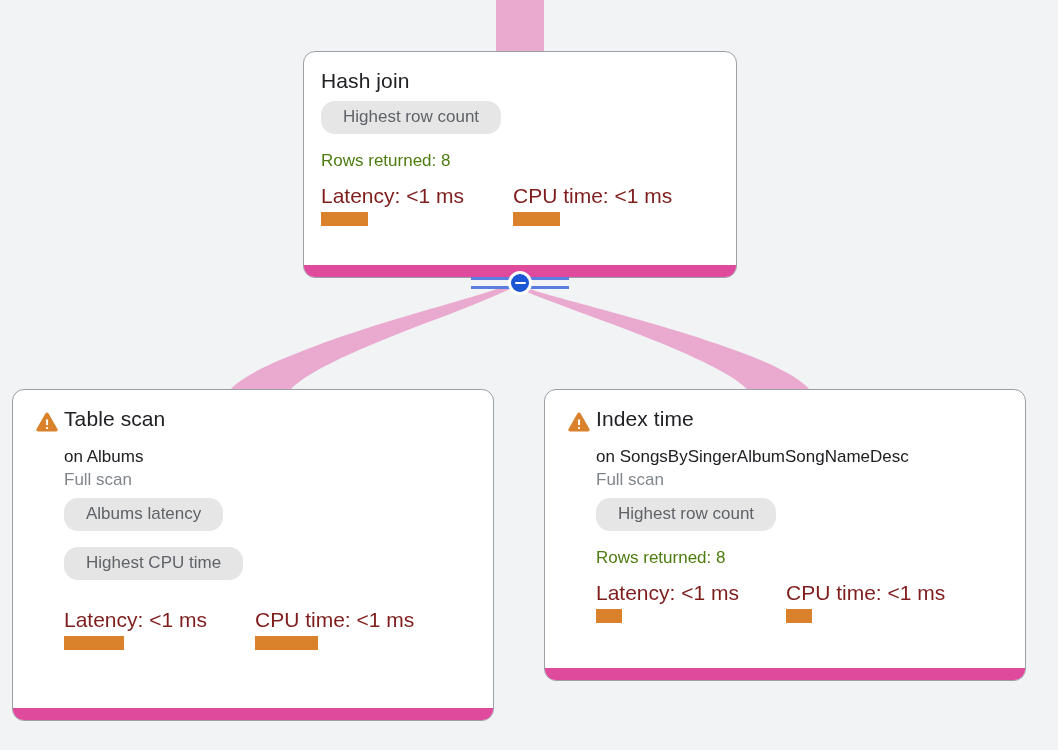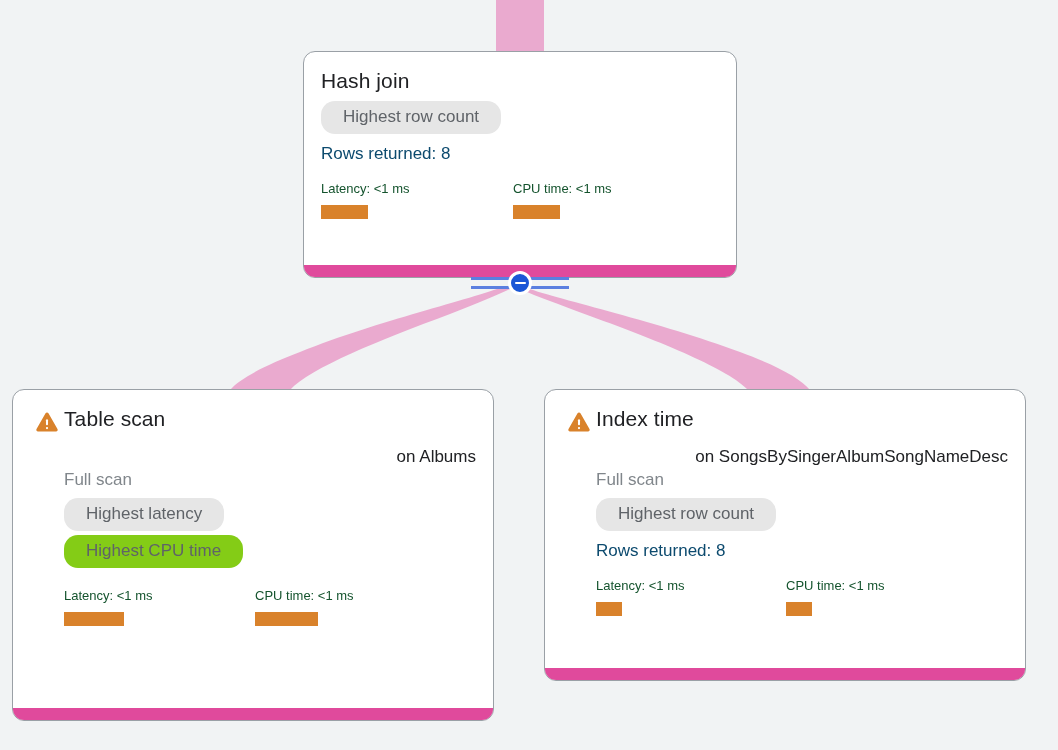--- a/index.html
+++ b/index.html
@@ -80,61 +80,59 @@
   .node.has-icon .node-indent {
     padding-left: 34px;
   }
 
   .subtitle {
     font-size: 17px;
     line-height: 23px;
     color: #202124;
     margin-top: 10px;
     white-space: nowrap;
-    text-align: right;
   }
   .subtitle2 {
     font-size: 17px;
     line-height: 22px;
     color: #80868b;
     margin-top: 1px;
   }
 
   .chips {
     margin-top: 7px;
   }
   .chip {
     display: inline-block;
     background: #e6e6e6;
     color: #5f6368;
     border-radius: 14px;
     font-size: 17px;
     line-height: 20px;
     padding: 6px 22px 7px 22px;
-    margin-bottom: 4px;
+    margin-bottom: 16px;
   }
 
   .rows {
     font-size: 17px;
     line-height: 22px;
-    color: #0c4a6e;
-    margin-top: 5px;
+    color: #4d7c0f;
   }
 
   .metrics {
     display: flex;
     margin-top: 13px;
   }
   .metric {
     box-sizing: border-box;
   }
   .metric-label {
-    font-size: 13px;
+    font-size: 21px;
     line-height: 21px;
-    color: #14532d;
+    color: #7f1d1d;
     white-space: nowrap;
   }
   .bar-track {
     margin-top: 6px;
     height: 14px;
     background: transparent;
   }
   .bar-fill {
     height: 14px;
     background: #d9822b;
@@ -255,22 +253,22 @@
           <path d="M12 3.2c-.55 0-1.06.29-1.34.77L2.33 18.4c-.28.49-.28 1.09 0 1.57.28.48.8.78 1.35.78h16.64c.55 0 1.07-.3 1.35-.78.28-.48.28-1.08 0-1.57L13.34 3.97A1.55 1.55 0 0 0 12 3.2z" fill="#d9822b"></path>
           <rect x="11.05" y="9.4" width="1.9" height="5.6" rx="0.95" fill="#ffffff"></rect>
           <circle cx="12" cy="17.6" r="1.05" fill="#ffffff"></circle>
         </svg>
         <div class="title">Table scan</div>
       </div>
       <div class="node-indent">
         <div class="subtitle">on Albums</div>
         <div class="subtitle2">Full scan</div>
         <div class="chips">
-          <span class="chip" style="background: rgb(230, 230, 230);">Highest latency</span><br>
-          <span class="chip" style="background: #84cc16;">Highest CPU time</span>
+          <span class="chip" style="background: rgb(230, 230, 230);">Albums latency</span><br>
+          <span class="chip" style="background: #e5e5e5;">Highest CPU time</span>
         </div>
         <div class="metrics">
           <div class="metric" style="width:191px;">
             <div class="metric-label">Latency: &lt;1 ms</div>
             <div class="bar-track">
               <div class="bar-fill" style="width: 60px; background: rgb(217, 130, 43);"></div>
             </div>
           </div>
           <div class="metric">
             <div class="metric-label">CPU time: &lt;1 ms</div>

